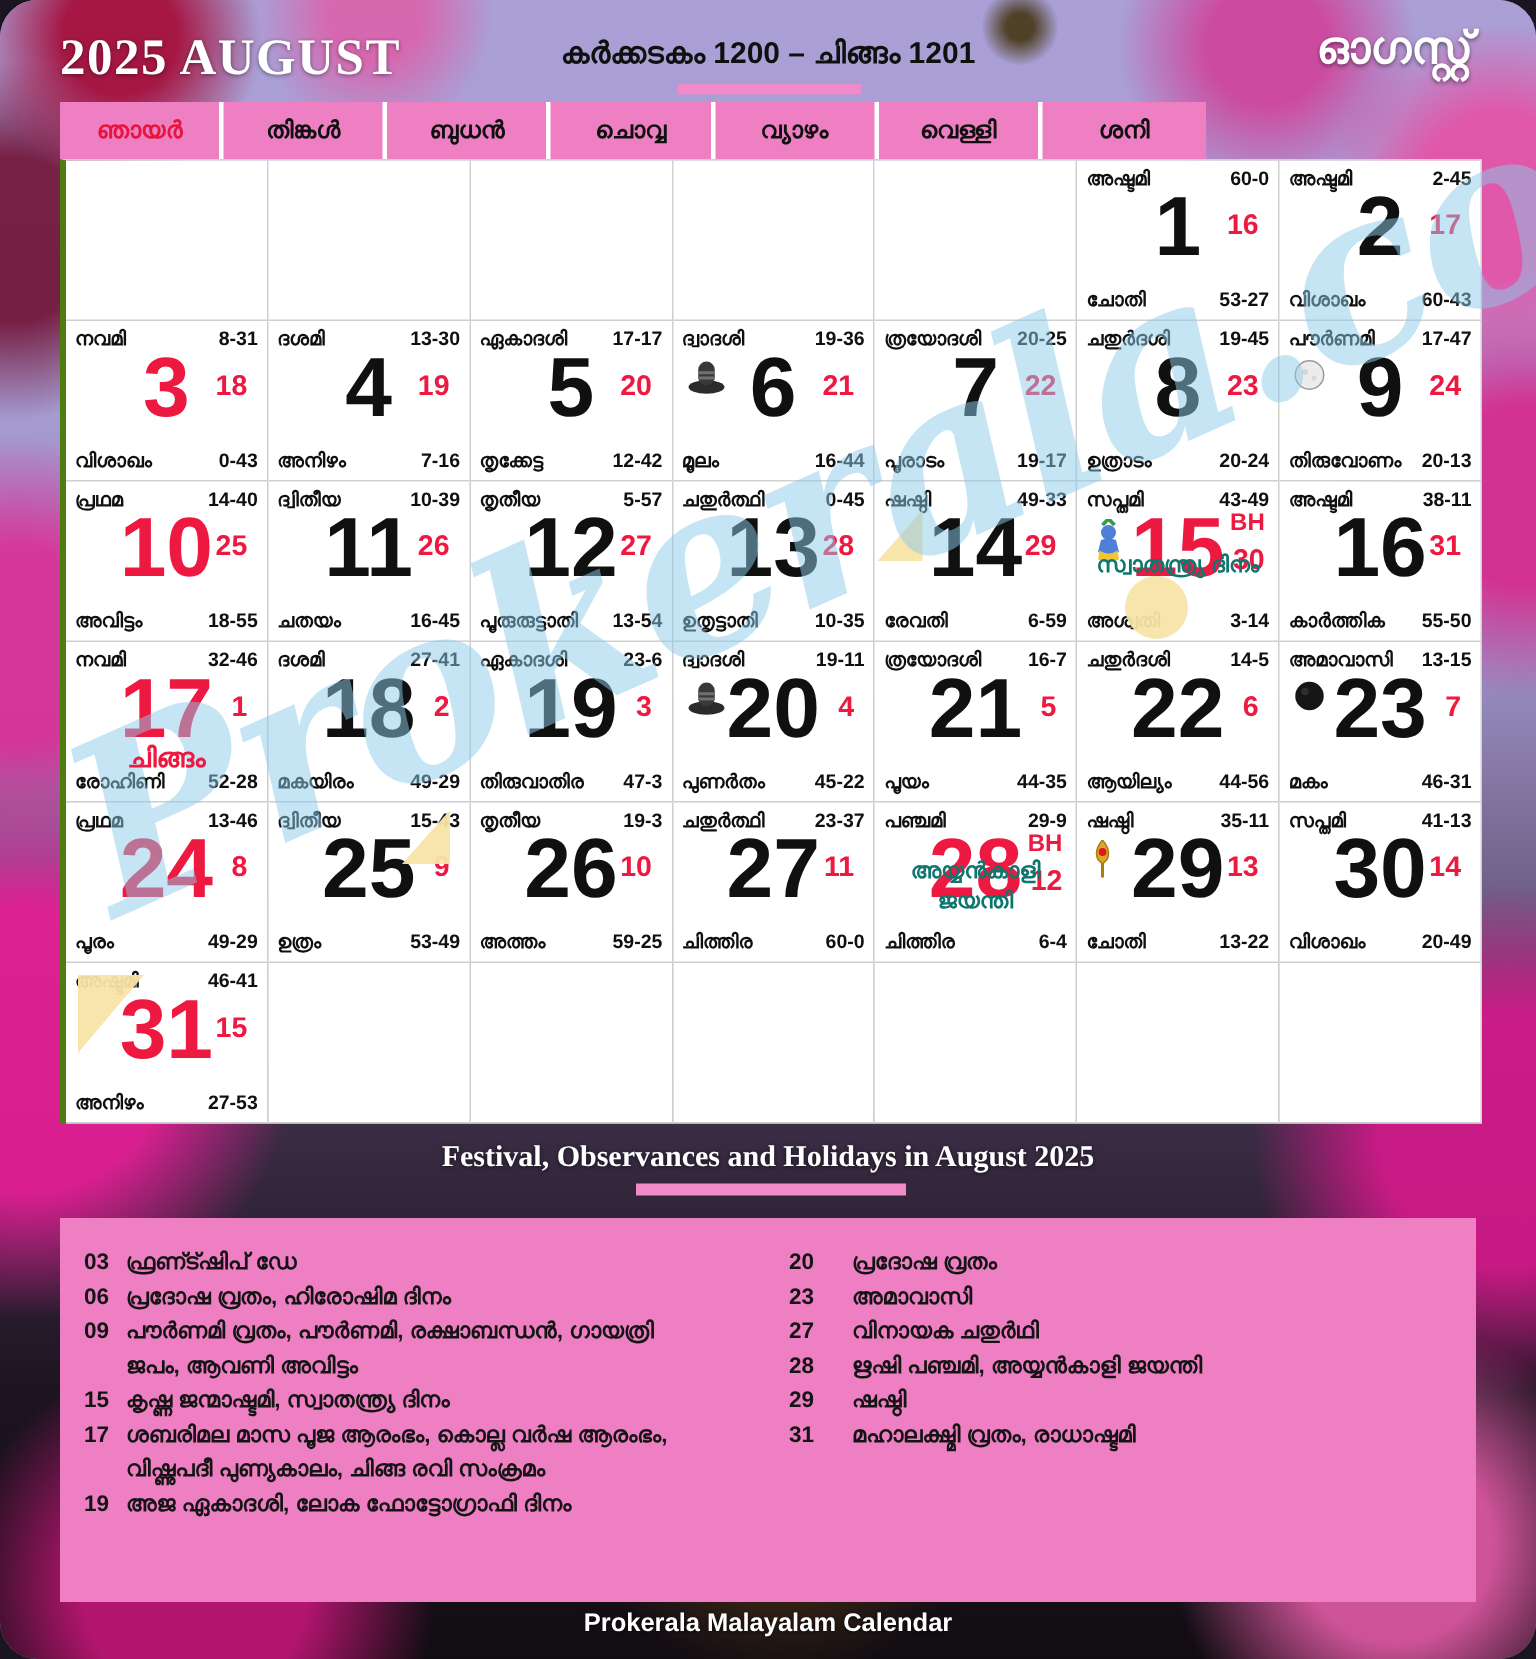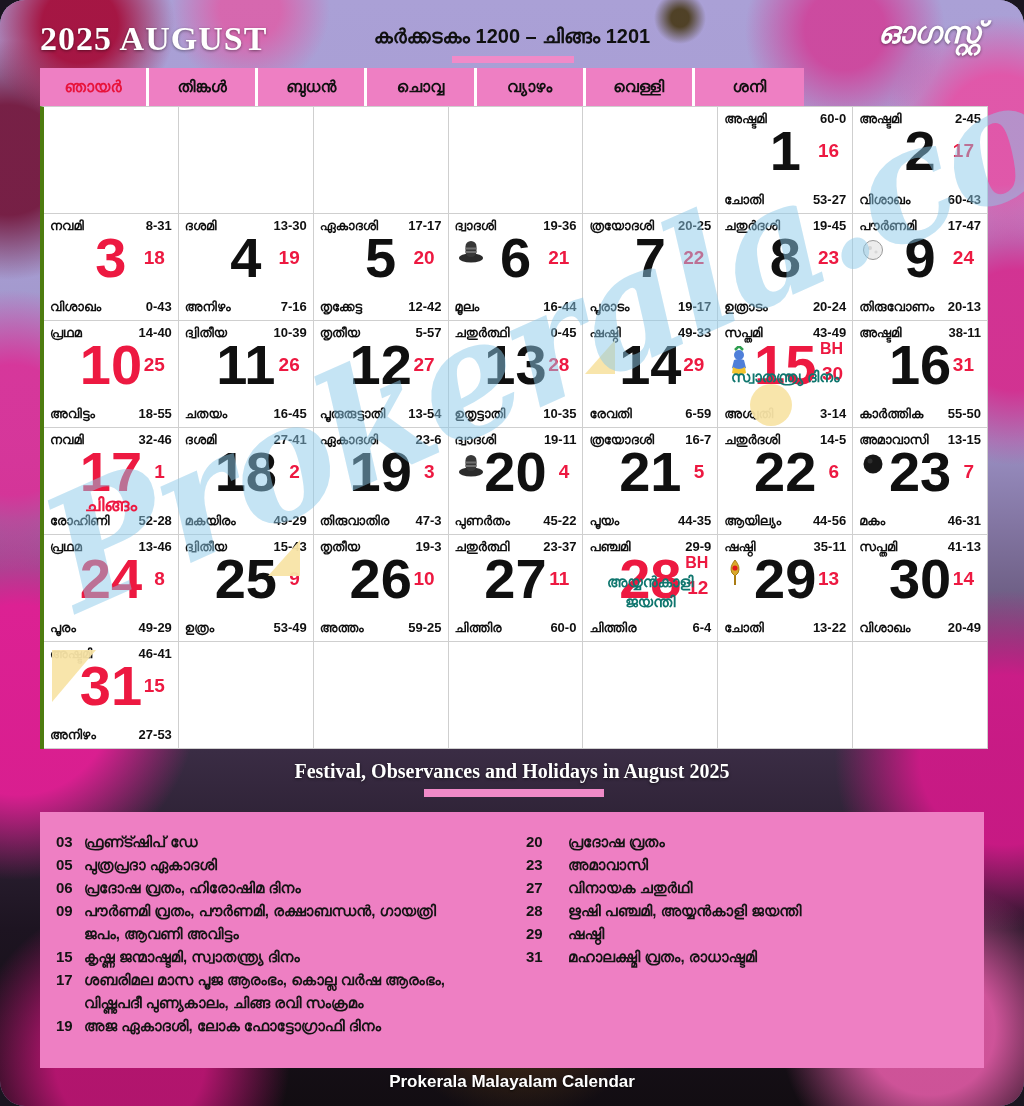--- a/index.html
+++ b/index.html
@@ -18,21 +18,21 @@
       radial-gradient(circle at 18px 700px, rgba(226,30,148,.95) 0 95px, rgba(226,30,148,0) 180px),
       radial-gradient(circle at 1005px 760px, rgba(212,25,138,.92) 0 85px, rgba(212,25,138,0) 170px),
       radial-gradient(circle at 130px 1060px, rgba(205,22,125,.85) 0 75px, rgba(205,22,125,0) 160px),
       radial-gradient(circle at 930px 1030px, rgba(238,95,175,.85) 0 65px, rgba(238,95,175,0) 150px),
       radial-gradient(circle at 520px 980px, rgba(95,60,20,.6) 0 60px, rgba(95,60,20,0) 140px),
       linear-gradient(180deg,#aaa0d6 0%,#a79dd2 22%,#9a8fc3 40%,#6e5f85 54%,#3a2c44 68%,#1d1421 84%,#120d12 100%);}
   
   .hdr-en{position:absolute;left:40px;top:20px;font-family:"Liberation Serif",serif;font-size:34px;font-weight:700;color:#fff;letter-spacing:1px;text-shadow:0 1px 3px rgba(0,0,0,.45);}
   .hdr-era{position:absolute;left:0;right:0;top:25px;text-align:center;font-size:20px;font-weight:700;color:#101010;}
   .hdr-underline{position:absolute;left:452px;top:56px;width:122px;height:7px;background:#f08ac8;}
-  .hdr-ml{position:absolute;right:42px;top:16px;font-size:30px;font-weight:700;color:#fff;text-shadow:0 1px 3px rgba(0,0,0,.45);font-style:italic;}
+  .hdr-ml{position:absolute;right:42px;top:16px;font-size:30px;font-weight:700;color:#fff;text-shadow:0 1px 3px rgba(0,0,0,.45);}
   
   .wrow{position:absolute;left:40px;top:68px;width:764px;height:38px;display:grid;grid-template-columns:repeat(7,1fr);background:#ee7fc3;}
   .wd{display:flex;align-items:center;justify-content:center;font-size:16px;font-weight:700;color:#101010;border-right:3px solid #fff;}
   .wd:last-child{border-right:none;}
   .wd.sun{color:#e8143c;}
   
   .grid{position:absolute;left:40px;top:106px;width:944px;display:grid;grid-template-columns:repeat(7,1fr);grid-auto-rows:107px;border-top:1px solid #cfcfcf;border-left:4px solid #4d7c0f;}
   .cell{position:relative;background:#fff;border-right:1px solid #cfcfcf;border-bottom:1px solid #cfcfcf;}
   .trow,.brow{position:absolute;left:6px;right:6px;display:flex;justify-content:space-between;font-size:13px;font-weight:700;color:#101010;z-index:2;}
   .trow{top:4px;} .brow{bottom:5px;}
@@ -518,24 +518,20 @@
 
   <div class="fest-title">Festival, Observances and Holidays in August 2025</div>
   <div class="fest-underline"></div>
   <div class="panel">
     <div class="fcol left">
         <div class="fitem">
           <span class="fday">03</span>
           <span class="ftext">ഫ്രണ്ട്ഷിപ് ഡേ</span>
         </div>
         <div class="fitem">
-          <span class="fday">05</span>
-          <span class="ftext">പുത്രപ്രദാ ഏകാദശി</span>
-        </div>
-        <div class="fitem">
           <span class="fday">06</span>
           <span class="ftext">പ്രദോഷ വ്രതം, ഹിരോഷിമ ദിനം</span>
         </div>
         <div class="fitem">
           <span class="fday">09</span>
           <span class="ftext">പൗർണമി വ്രതം, പൗർണമി, രക്ഷാബന്ധൻ, ഗായത്രി ജപം, ആവണി അവിട്ടം</span>
         </div>
         <div class="fitem">
           <span class="fday">15</span>
           <span class="ftext">കൃഷ്ണ ജന്മാഷ്ടമി, സ്വാതന്ത്ര്യ ദിനം</span>

